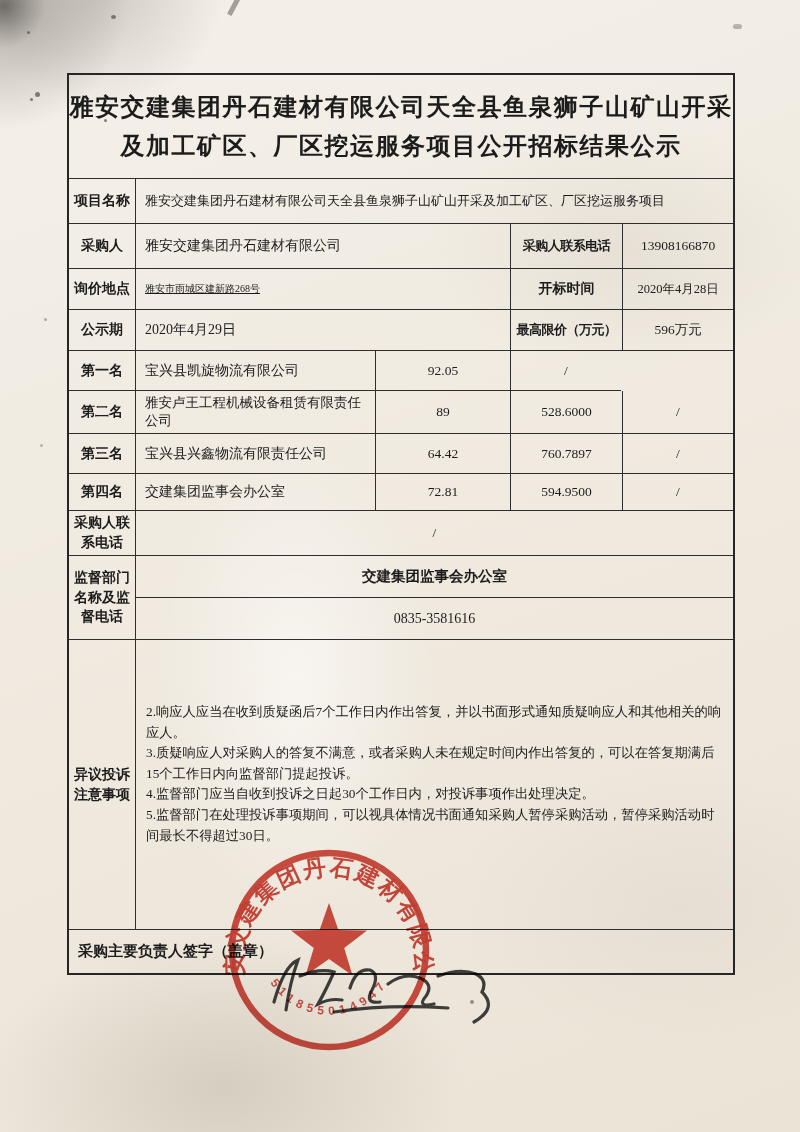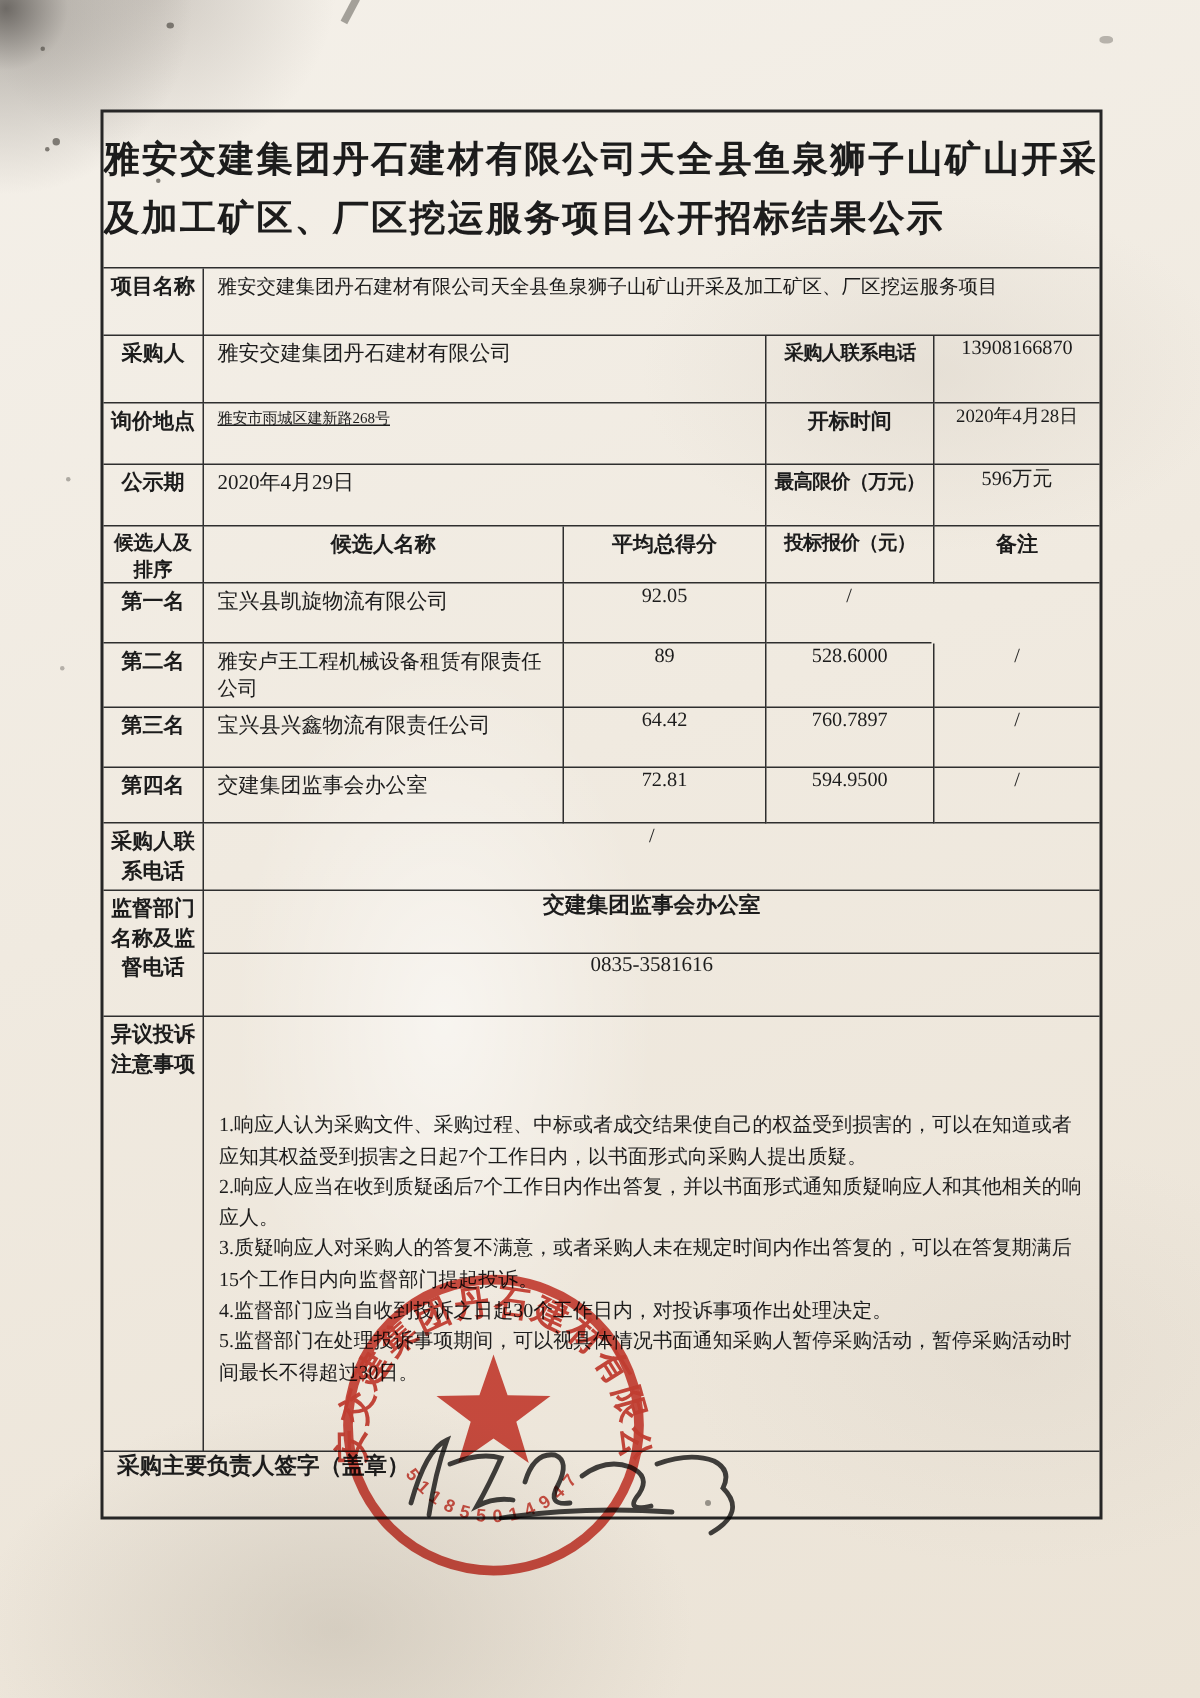--- a/index.html
+++ b/index.html
@@ -23,21 +23,21 @@
   .smudge{ position:absolute; background:#6e6a64; opacity:.6; }
 
   .tbl{
     position:absolute; left:67px; top:73px; width:668px;
     border:2px solid #262626;
     background:transparent;
   }
   .row{ display:flex; }
   .cell{
     border-right:1.5px solid #2e2e2e; border-bottom:1.5px solid #2e2e2e;
-    display:flex; align-items:flex-start; justify-content:center;
+    display:flex; align-items:center; justify-content:center;
     text-align:center; overflow:hidden;
   }
   .cell.end{ border-right:none; }
   .tbl .row:last-child .cell{ border-bottom:none; }
   .col{ display:flex; flex-direction:column; }
   .col .cell{ width:100%; }
 
   .c1{ width:67px; } .c2{ width:240px; } .c3{ width:135px; }
   .c4{ width:112px; } .c5{ width:110px; }
   .c23{ width:375px; } .c2345{ width:597px; }
@@ -122,27 +122,20 @@
       <div class="cell c5 end val" style="font-size:12.5px;">2020年4月28日</div>
     </div>
 
     <div class="row h41">
       <div class="cell c1 lbl">公示期</div>
       <div class="cell c23 val val-left" style="font-size:14px;">2020年4月29日</div>
       <div class="cell c4 lbl lbl-sm">最高限价（万元）</div>
       <div class="cell c5 end val">596万元</div>
     </div>
 
-    <div class="row h38">
-      <div class="cell c1 lbl" style="font-size:13px;">候选人及排序</div>
-      <div class="cell c2 lbl">候选人名称</div>
-      <div class="cell c3 lbl">平均总得分</div>
-      <div class="cell c4 lbl lbl-sm">投标报价（元）</div>
-      <div class="cell c5 end lbl">备注</div>
-    </div>
 
     <div class="row h40">
       <div class="cell c1 lbl">第一名</div>
       <div class="cell c2 val val-left" style="font-size:14px;">宝兴县凯旋物流有限公司</div>
       <div class="cell c3 val">92.05</div>
       <div class="cell c5 end val">/</div>
     </div>
 
     <div class="row h43">
       <div class="cell c1 lbl">第二名</div>
@@ -177,21 +170,20 @@
       <div class="cell c1 lbl h84">监督部门名称及监督电话</div>
       <div class="col c2345" style="width:597px;">
         <div class="cell end h42" style="font-size:14.5px;font-weight:bold;">交建集团监事会办公室</div>
         <div class="cell end h42" style="font-size:14px;">0835-3581616</div>
       </div>
     </div>
 
     <div class="row h290">
       <div class="cell c1 lbl h290">异议投诉注意事项</div>
       <div class="cell end c2345 notes-cell h290">
-        <div>1.响应人认为采购文件、采购过程、中标或者成交结果使自己的权益受到损害的，可以在知道或者应知其权益受到损害之日起7个工作日内，以书面形式向采购人提出质疑。</div>
         <div>2.响应人应当在收到质疑函后7个工作日内作出答复，并以书面形式通知质疑响应人和其他相关的响应人。</div>
         <div>3.质疑响应人对采购人的答复不满意，或者采购人未在规定时间内作出答复的，可以在答复期满后15个工作日内向监督部门提起投诉。</div>
         <div>4.监督部门应当自收到投诉之日起30个工作日内，对投诉事项作出处理决定。</div>
         <div>5.监督部门在处理投诉事项期间，可以视具体情况书面通知采购人暂停采购活动，暂停采购活动时间最长不得超过30日。</div>
       </div>
     </div>
 
     <div class="row h43">
       <div class="cell end sign-row-cell">采购主要负责人签字（盖章）</div>
     </div>

